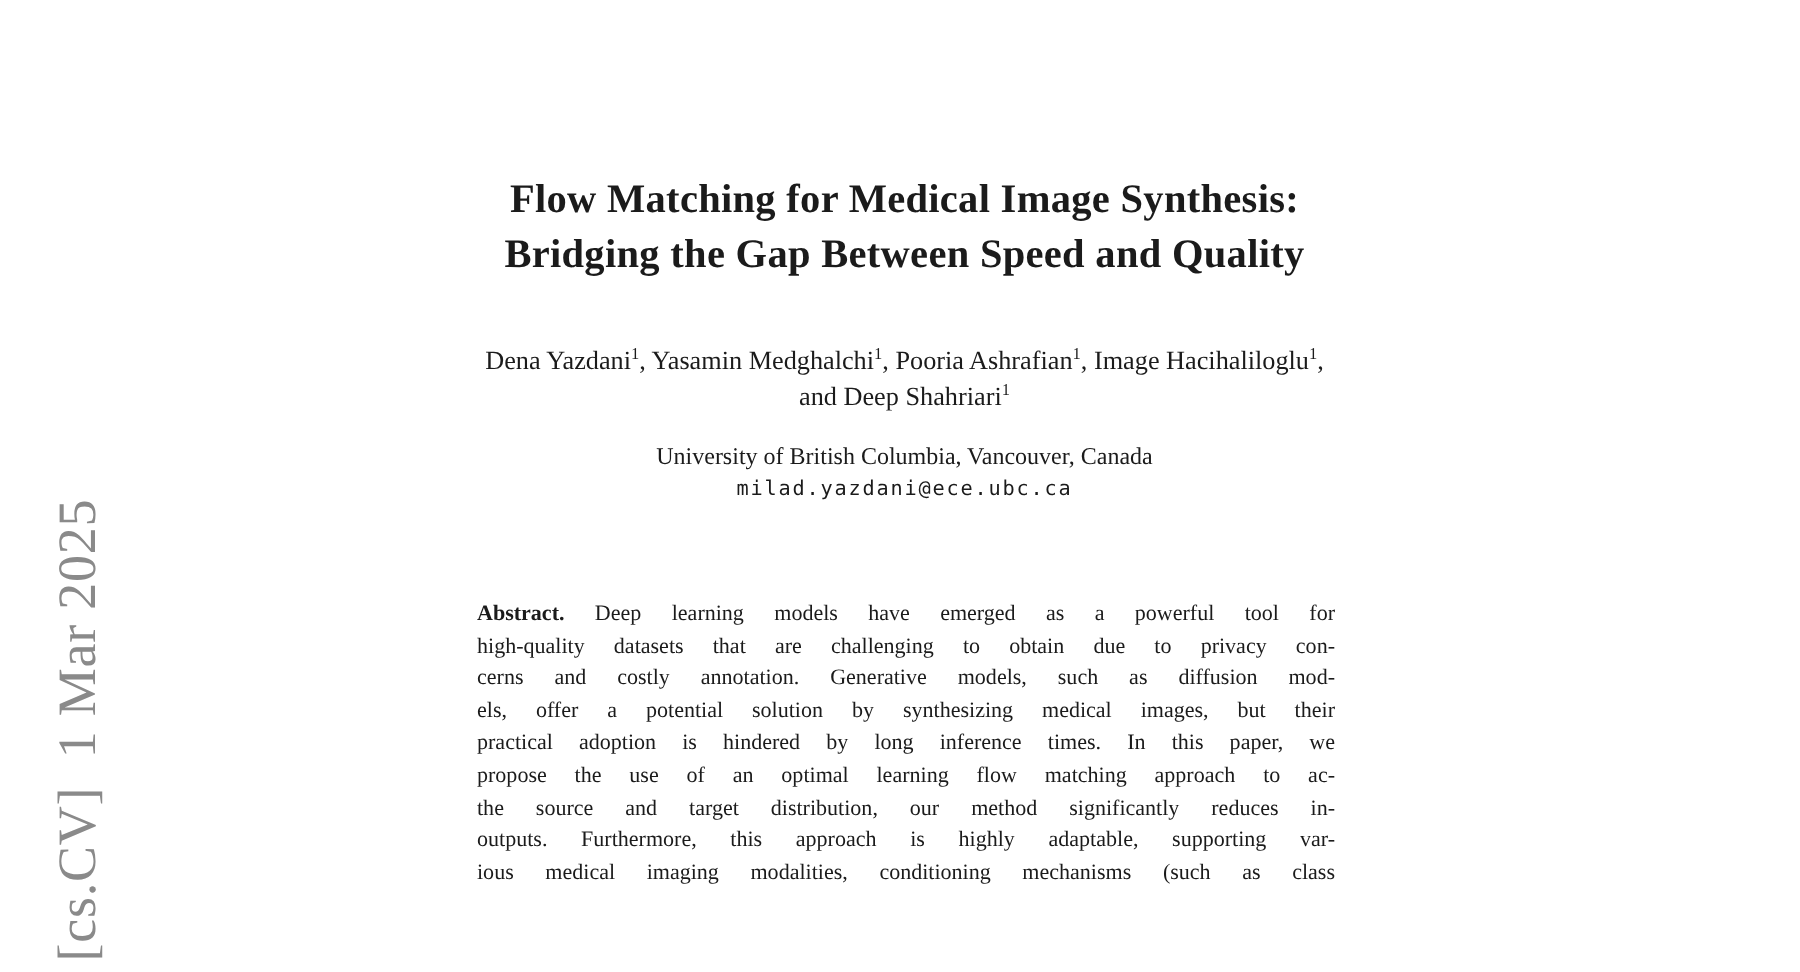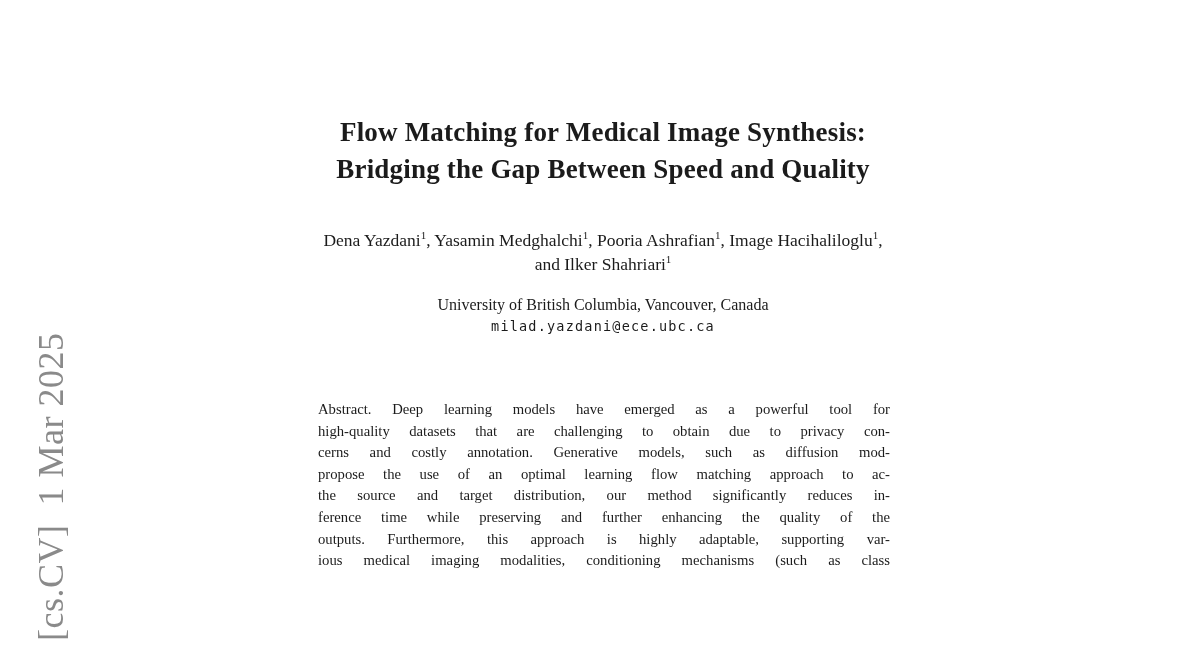--- a/index.html
+++ b/index.html
@@ -77,47 +77,48 @@
     top: 399px; left: 318px; width: 572px;
     font-size: 14.7px;
     line-height: 21.6px;
   }
   .abs-line {
     text-align: justify;
     text-align-last: justify;
     height: 21.6px;
     overflow: visible;
   }
-  .abs-label { font-weight: 400; }
+  .abs-label { font-weight: 700; }
 </style>
 </head>
 <body>
 
 <div class="page">
 
   <div class="arxiv-stamp">[cs.CV]  1 Mar 2025</div>
 
   <h1 class="title">
     <span class="title-line">Flow Matching for Medical Image Synthesis:</span>
     <span class="title-line">Bridging the Gap Between Speed and Quality</span>
   </h1>
 
   <div class="authors">
     <div><span>Dena Yazdani</span><sup class="aff-sup">1</sup><span>, </span><span>Yasamin Medghalchi</span><sup class="aff-sup">1</sup><span>, </span><span>Pooria Ashrafian</span><sup class="aff-sup">1</sup><span>, </span><span>Image Hacihaliloglu</span><sup class="aff-sup">1</sup><span>,</span></div>
-    <div><span>and </span><span>Ilker Shahriari</span><sup class="aff-sup">1</sup></div>
+    <div><span>and </span><span>Deep Shahriari</span><sup class="aff-sup">1</sup></div>
   </div>
 
   <div class="affiliation">University of British Columbia, Vancouver, Canada</div>
 
   <div class="email">milad.yazdani@ece.ubc.ca</div>
 
   <div class="abstract">
     <div class="abs-line"><b class="abs-label">Abstract.</b> <span>Deep learning models have emerged as a powerful tool for</span></div>
     <div class="abs-line">high-quality datasets that are challenging to obtain due to privacy con-</div>
     <div class="abs-line">cerns and costly annotation. Generative models, such as diffusion mod-</div>
+    <div class="abs-line">els, offer a potential solution by synthesizing medical images, but their</div>
+    <div class="abs-line">practical adoption is hindered by long inference times. In this paper, we</div>
     <div class="abs-line">propose the use of an optimal learning flow matching approach to ac-</div>
     <div class="abs-line">the source and target distribution, our method significantly reduces in-</div>
-    <div class="abs-line">ference time while preserving and further enhancing the quality of the</div>
     <div class="abs-line">outputs. Furthermore, this approach is highly adaptable, supporting var-</div>
     <div class="abs-line">ious medical imaging modalities, conditioning mechanisms (such as class</div>
   </div>
 
 </div>
 
 </body></html>

